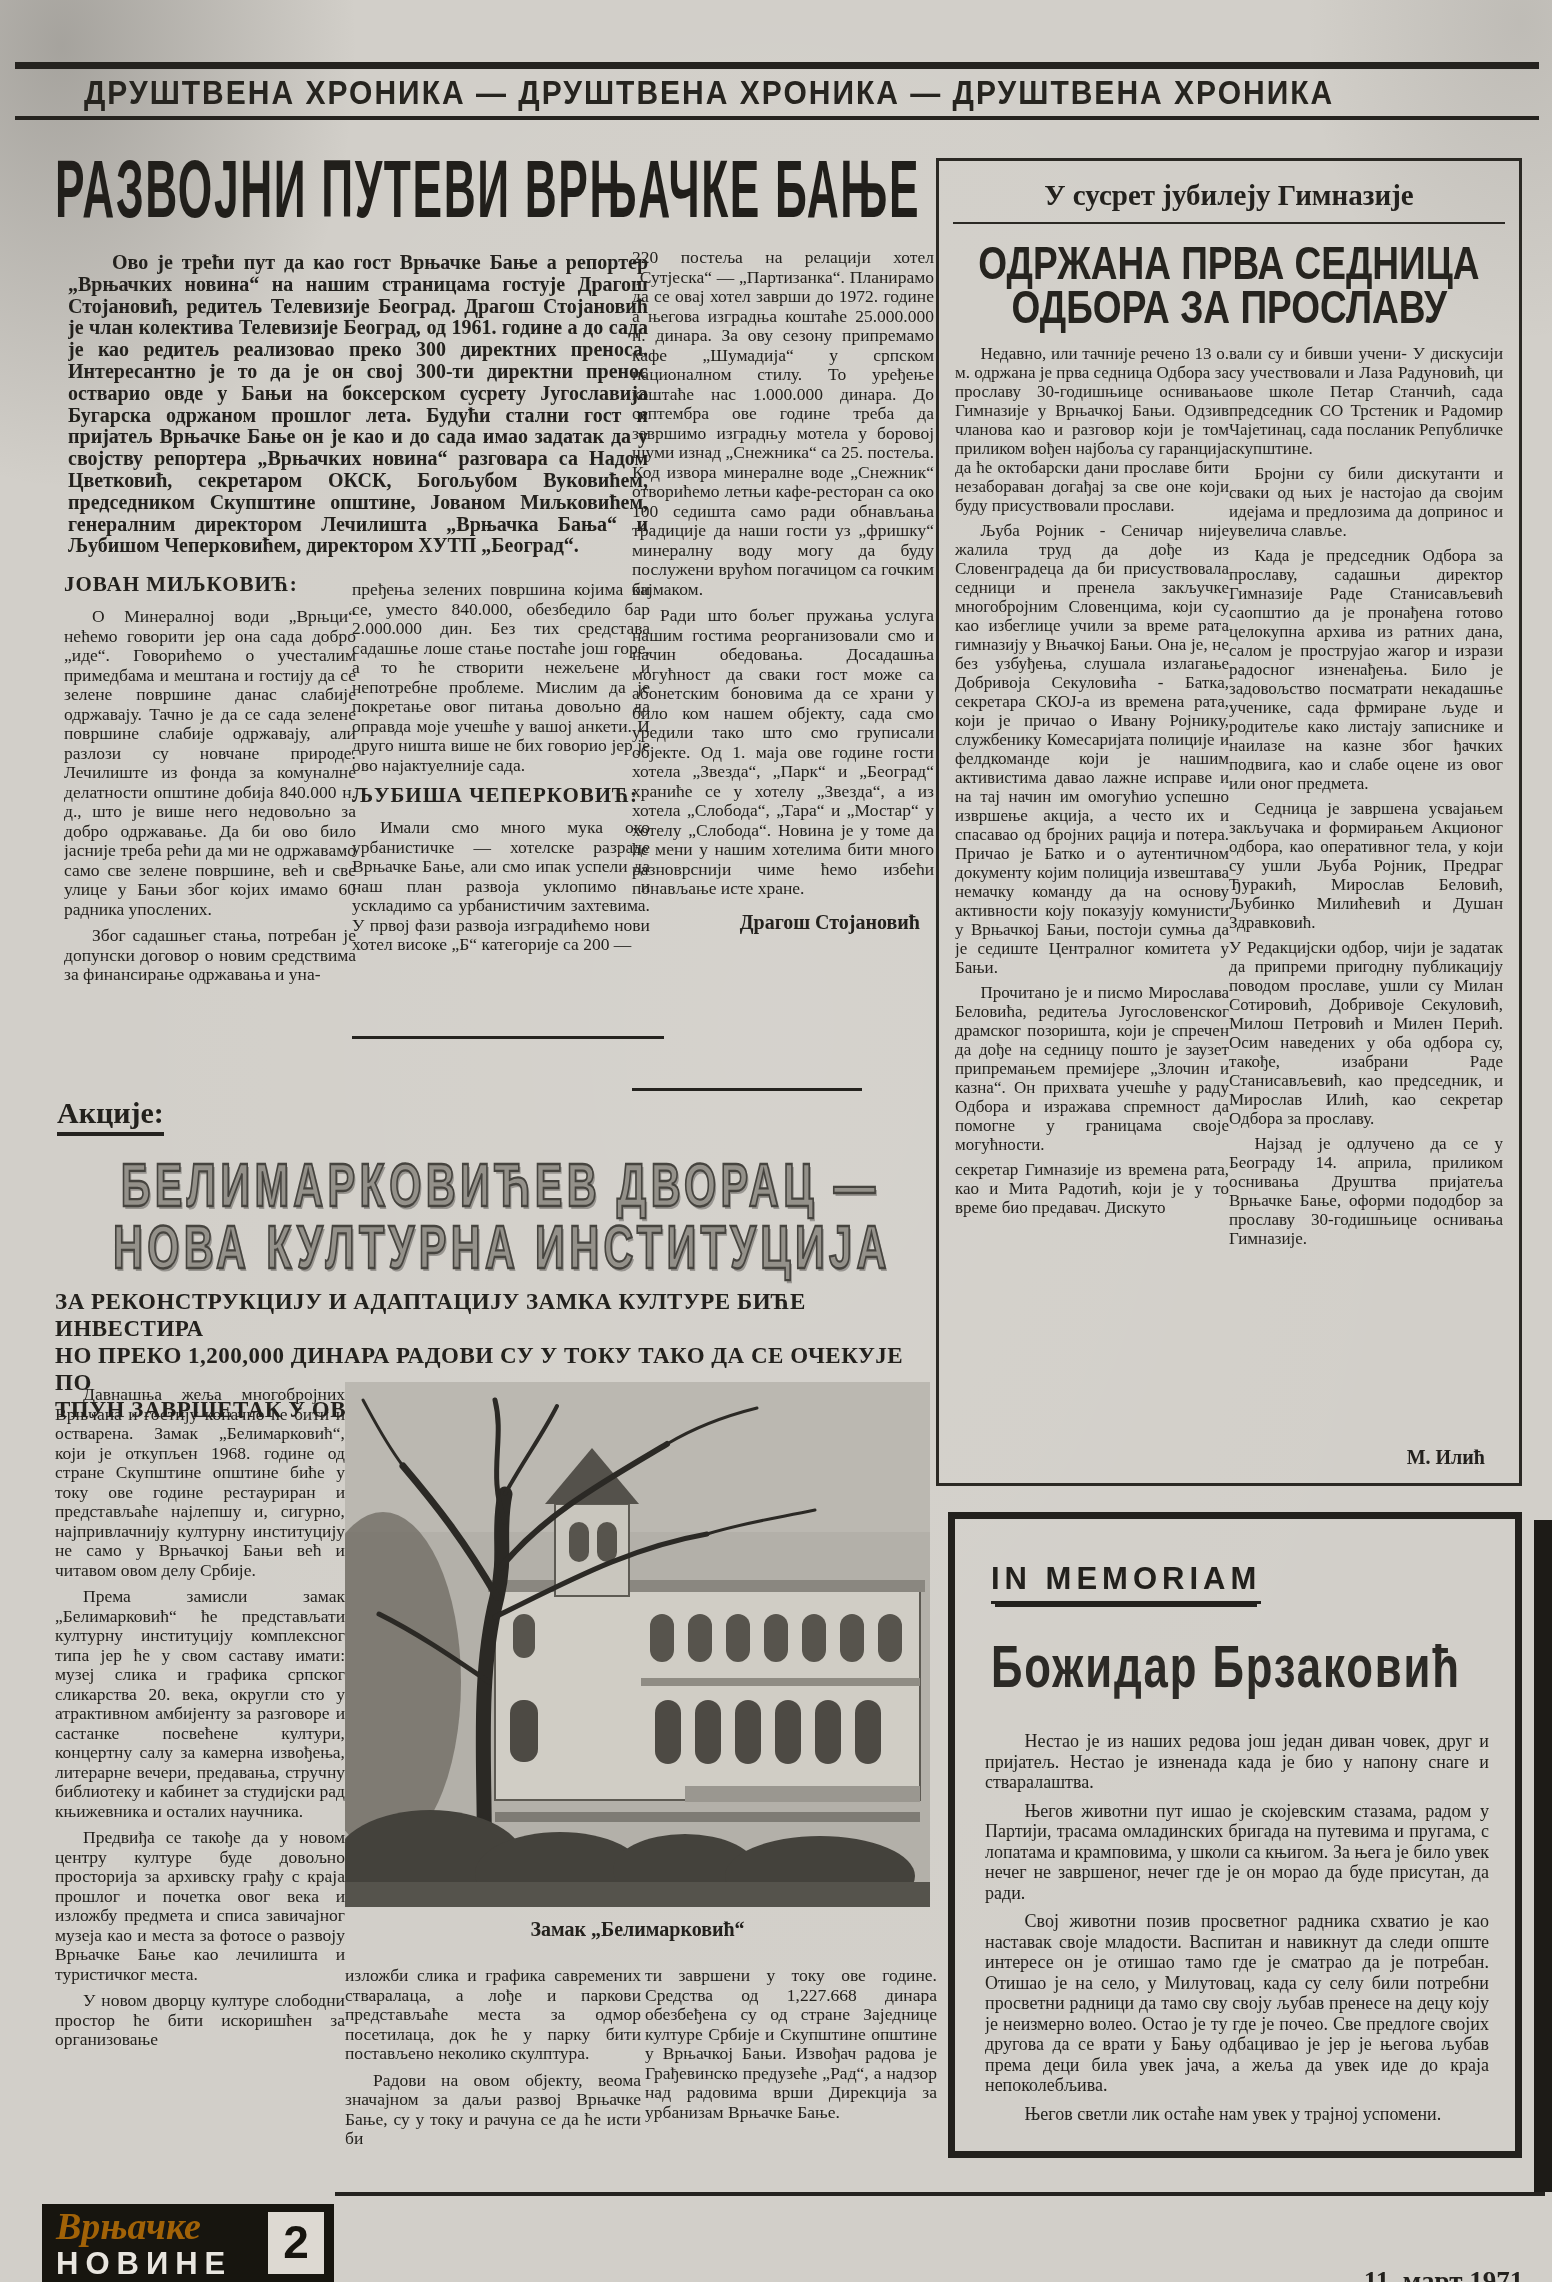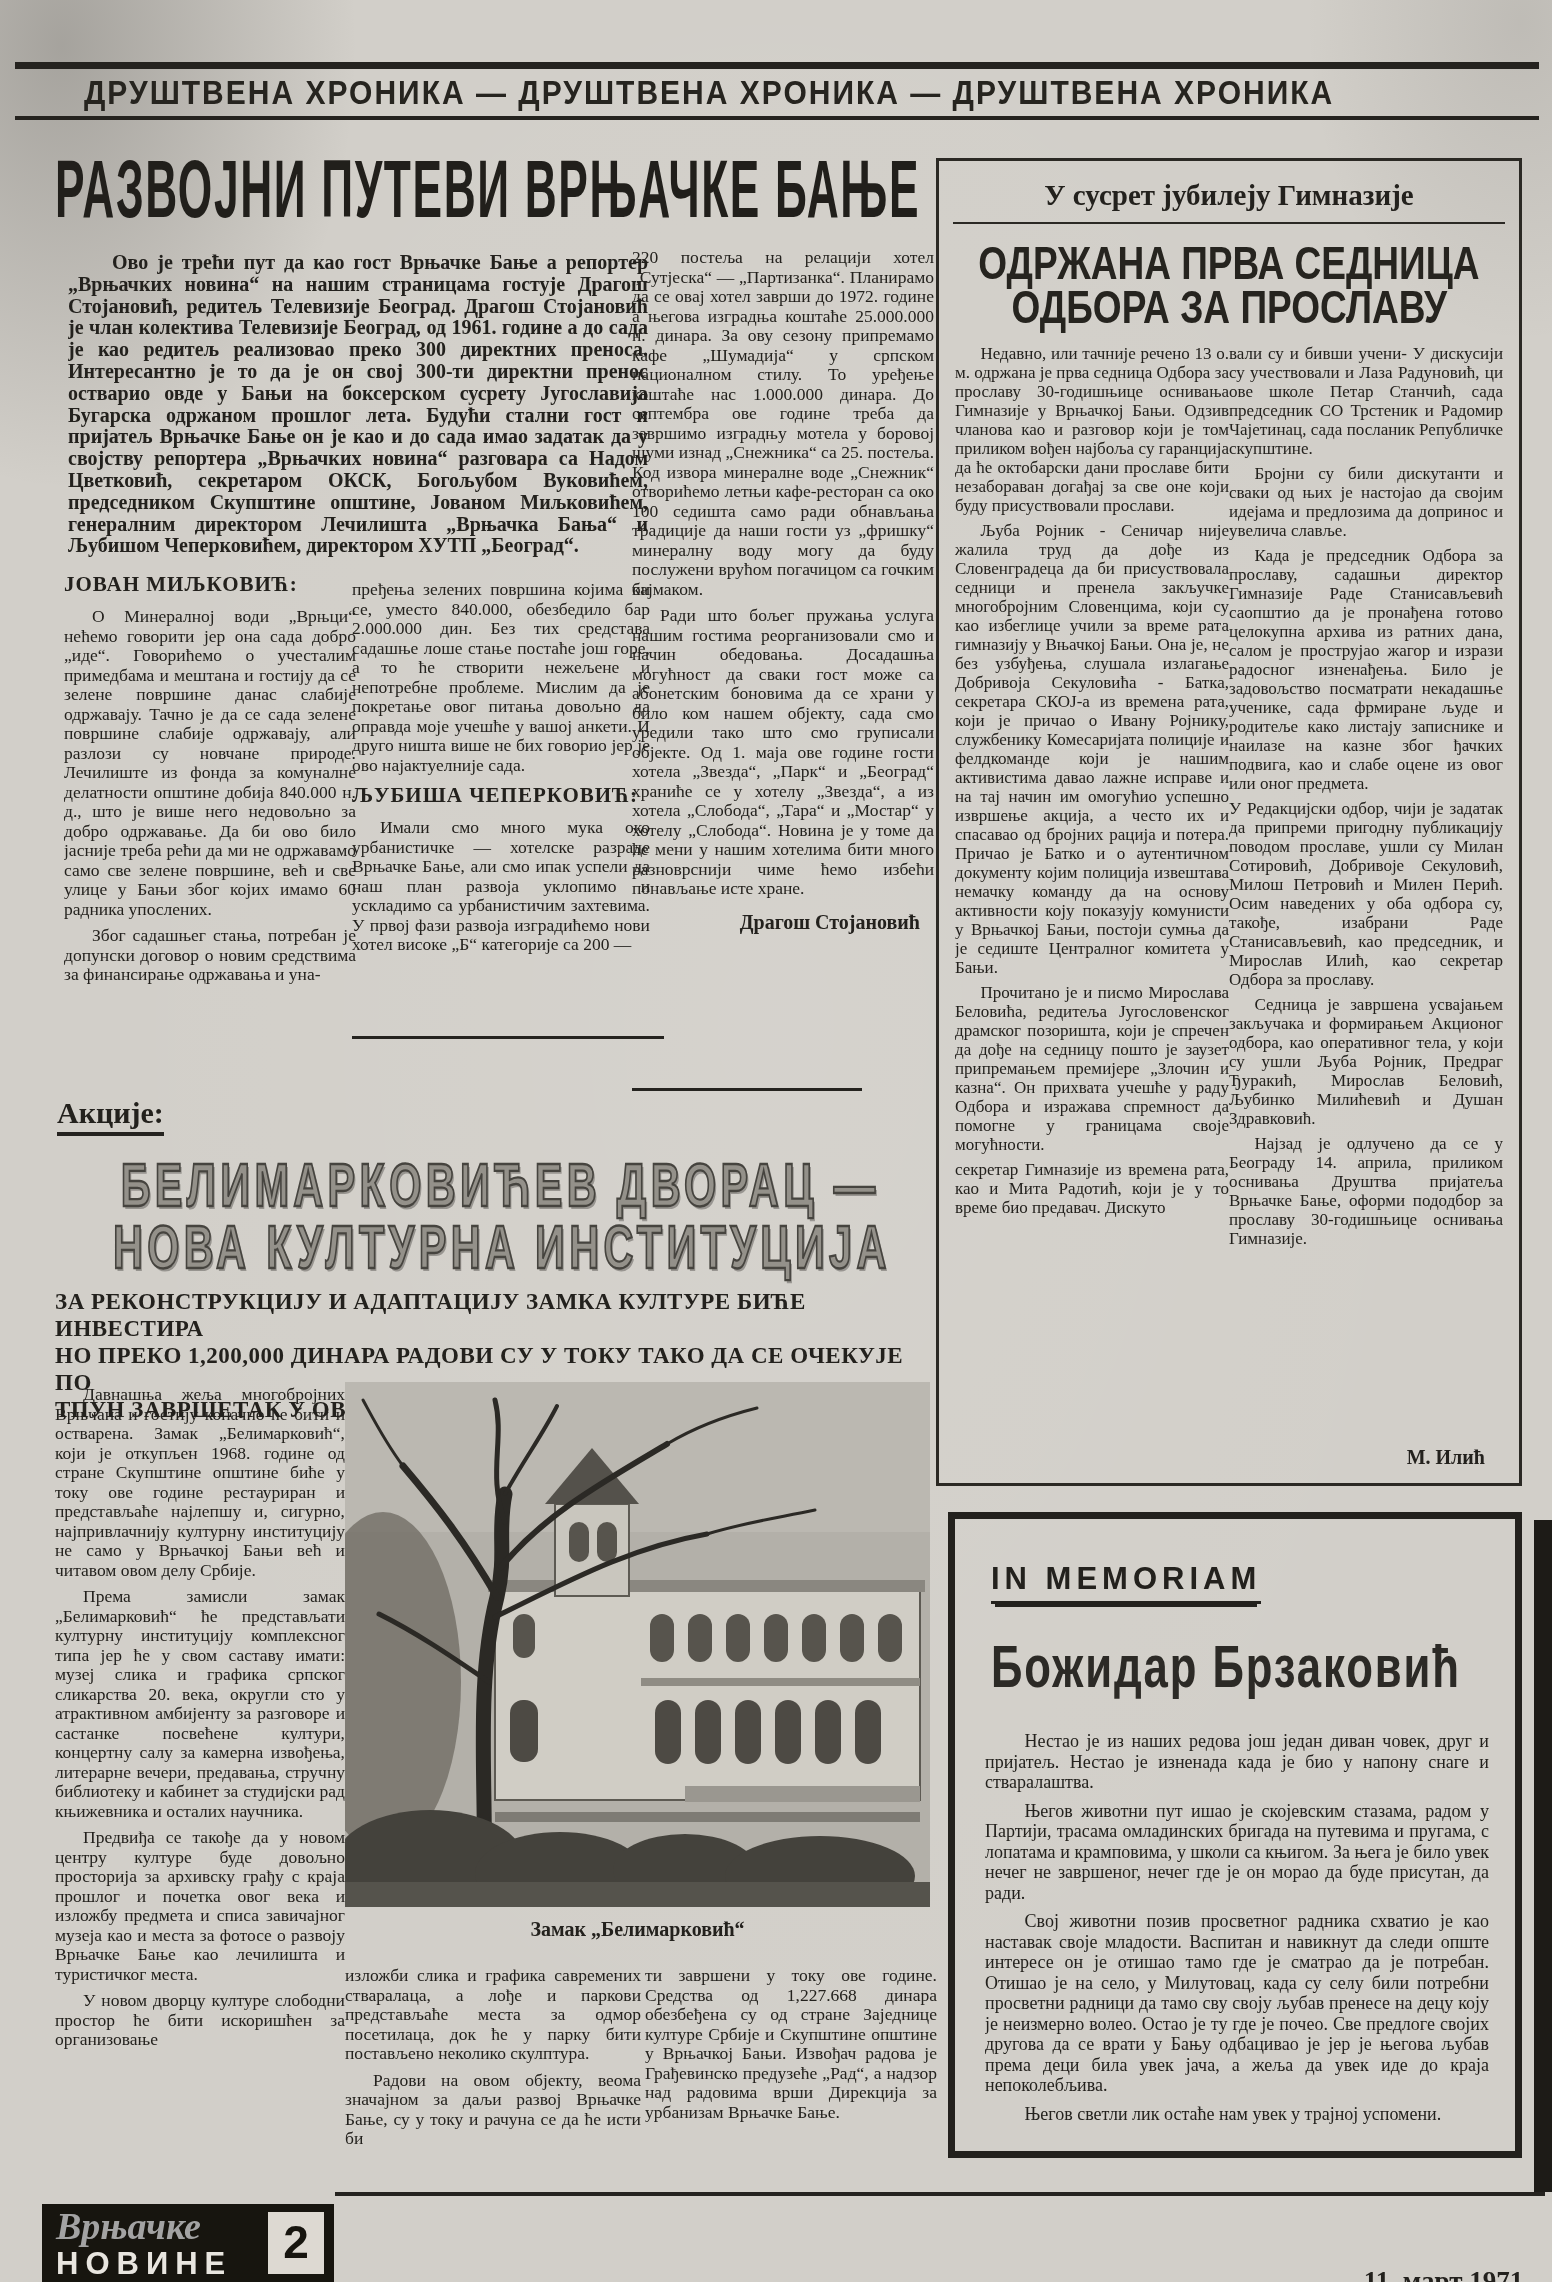--- a/index.html
+++ b/index.html
@@ -42,21 +42,21 @@
   #photo-caption{font-weight:bold;font-size:20px;text-align:center;}
   
   #mem-box{border:7px solid #23211d;}
   #mem-label{font-family:"Liberation Sans",sans-serif;font-weight:bold;font-size:31px;letter-spacing:5px;
      border-bottom:3px solid #23211d;box-shadow:0 7px 0 -4px #23211d;padding-bottom:5px;}
   #mem-title{font-weight:bold;font-size:46px;letter-spacing:2px;color:#2c2a26;}
   #mem-body{text-align:justify;font-size:18px;line-height:20.5px;}
   #mem-body p{margin:0 0 8px 0;text-indent:2.2em;}
   
   #logo-box{background:#17150f;}
-  #logo-line1{font-style:italic;font-weight:bold;font-size:38px;color:#a3a3a3;}
+  #logo-line1{font-style:italic;font-weight:bold;font-size:38px;color:#a16207;}
   #logo-line2{font-family:"Liberation Sans",sans-serif;font-weight:bold;font-size:31px;letter-spacing:7px;color:#e8e5df;}
   #page-num-box{background:#ddd9d2;color:#17150f;font-family:"Liberation Sans",sans-serif;
      font-weight:bold;font-size:46px;text-align:center;line-height:60px;}
   #footer-date{font-weight:bold;font-size:27px;text-align:right;}
 </style>
 </head>
 <body>
 
 <div id="page">
 
@@ -112,22 +112,22 @@
       <div class="gcol">
         <p style="text-indent:1.5em;">Недавно, или тачније речено 13 о. м. одржана је прва седница Одбора за прославу 30-годишњице оснивања Гимназије у Врњачкој Бањи. Одзив чланова као и разговор који је том приликом вођен најбоља су гаранција да ће октобарски дани прославе бити незабораван догађај за све оне који буду присуствовали прослави.</p>
         <p>Љуба Ројник - Сеничар није жалила труд да дође из Словенградеца да би присуствовала седници и пренела закључке многобројним Словенцима, који су као избеглице учили за време рата гимназију у Вњачкој Бањи. Она је, не без узбуђења, слушала излагање Добривоја Секуловића - Батка, секретара СКОЈ-а из времена рата, који је причао о Ивану Ројнику, службенику Комесаријата полиције и фелдкоманде који је нашим активистима давао лажне исправе и на тај начин им омогућио успешно извршење акција, а често их и спасавао од бројних рација и потера. Причао је Батко и о аутентичном документу којим полиција извештава немачку команду да на основу активности коју показују комунисти у Врњачкој Бањи, постоји сумња да је седиште Централног комитета у Бањи.</p>
         <p>Прочитано је и писмо Мирослава Беловића, редитеља Југословенског драмског позоришта, који је спречен да дође на седницу пошто је заузет припремањем премијере „Злочин и казна“. Он прихвата учешће у раду Одбора и изражава спремност да помогне у границама своје могућности.</p>
         <p style="text-indent:0;">секретар Гимназије из времена рата, као и Мита Радотић, који је у то време био предавач. Дискуто</p>
       </div>
       <div class="gcol">
         <p style="text-indent:0;">вали су и бивши учени- У дискусији су учествовали и Лаза Радуновић, ци ове школе Петар Станчић, сада председник СО Трстеник и Радомир Чајетинац, сада посланик Републичке скупштине.</p>
         <p>Бројни су били дискутанти и сваки од њих је настојао да својим идејама и предлозима да допринос и увелича славље.</p>
         <p>Када је председник Одбора за прославу, садашњи директор Гимназије Раде Станисављевић саопштио да је пронађена готово целокупна архива из ратних дана, салом је прострујао жагор и изрази радосног изненађења. Било је задовољство посматрати некадашње ученике, сада фрмиране људе и родитеље како листају записнике и наилазе на казне због ђачких подвига, као и слабе оцене из овог или оног предмета.</p>
+        <p>Седница је завршена усвајањем закључака и формирањем Акционог одбора, као оперативног тела, у који су ушли Љуба Ројник, Предраг Ђуракић, Мирослав Беловић, Љубинко Милићевић и Душан Здравковић.</p>
         <p style="text-indent:0;">У Редакцијски одбор, чији је задатак да припреми пригодну публикацију поводом прославе, ушли су Милан Сотировић, Добривоје Секуловић, Милош Петровић и Милен Перић. Осим наведених у оба одбора су, такође, изабрани Раде Станисављевић, као председник, и Мирослав Илић, као секретар Одбора за прославу.</p>
-        <p>Седница је завршена усвајањем закључака и формирањем Акционог одбора, као оперативног тела, у који су ушли Љуба Ројник, Предраг Ђуракић, Мирослав Беловић, Љубинко Милићевић и Душан Здравковић.</p>
         <p>Најзад је одлучено да се у Београду 14. априла, приликом оснивања Друштва пријатеља Врњачке Бање, оформи пододбор за прославу 30-годишњице оснивања Гимназије.</p>
       </div>
     </div>
     <div class="byline" style="position:absolute;right:34px;bottom:14px;">М. Илић</div>
   </div>
 
   <div class="abs" style="left:57px;top:1096px;">
     <span id="akcije-label">Акције:</span>
   </div>
 

